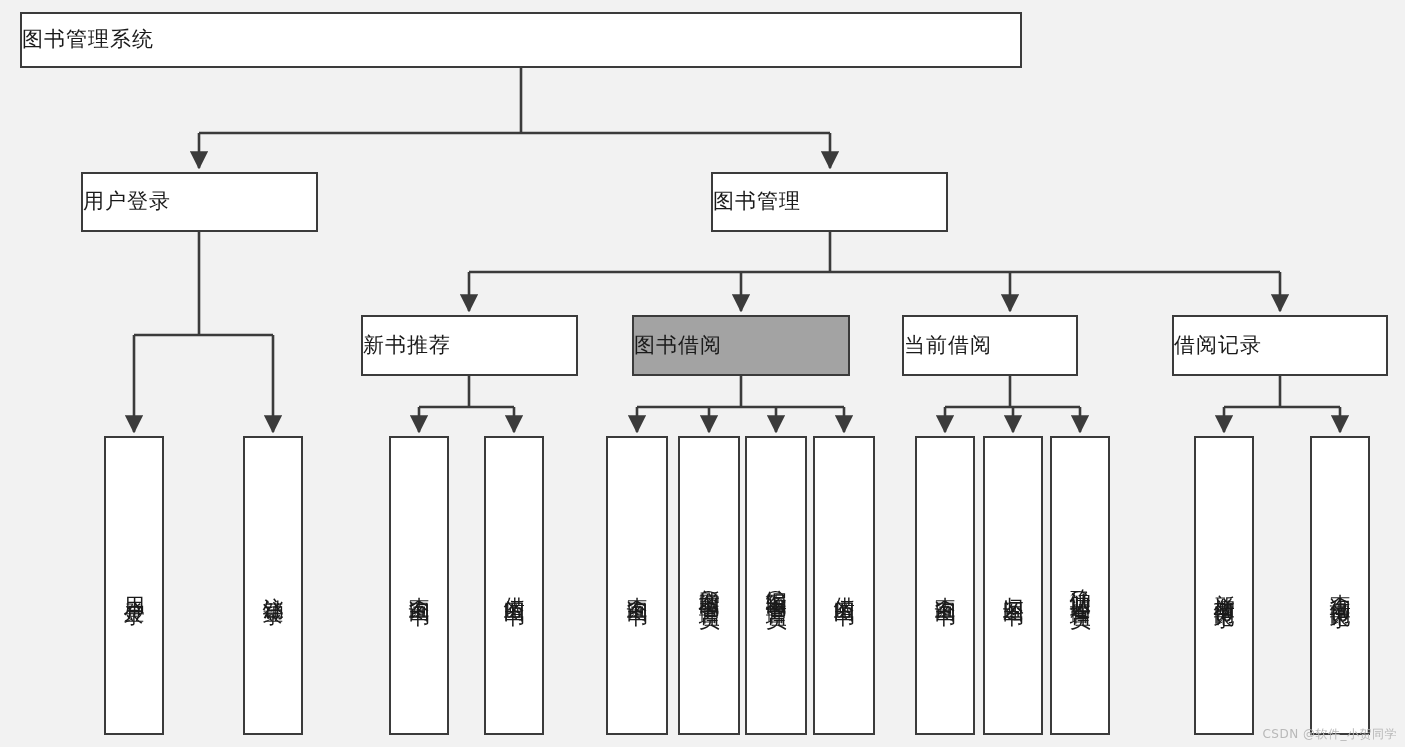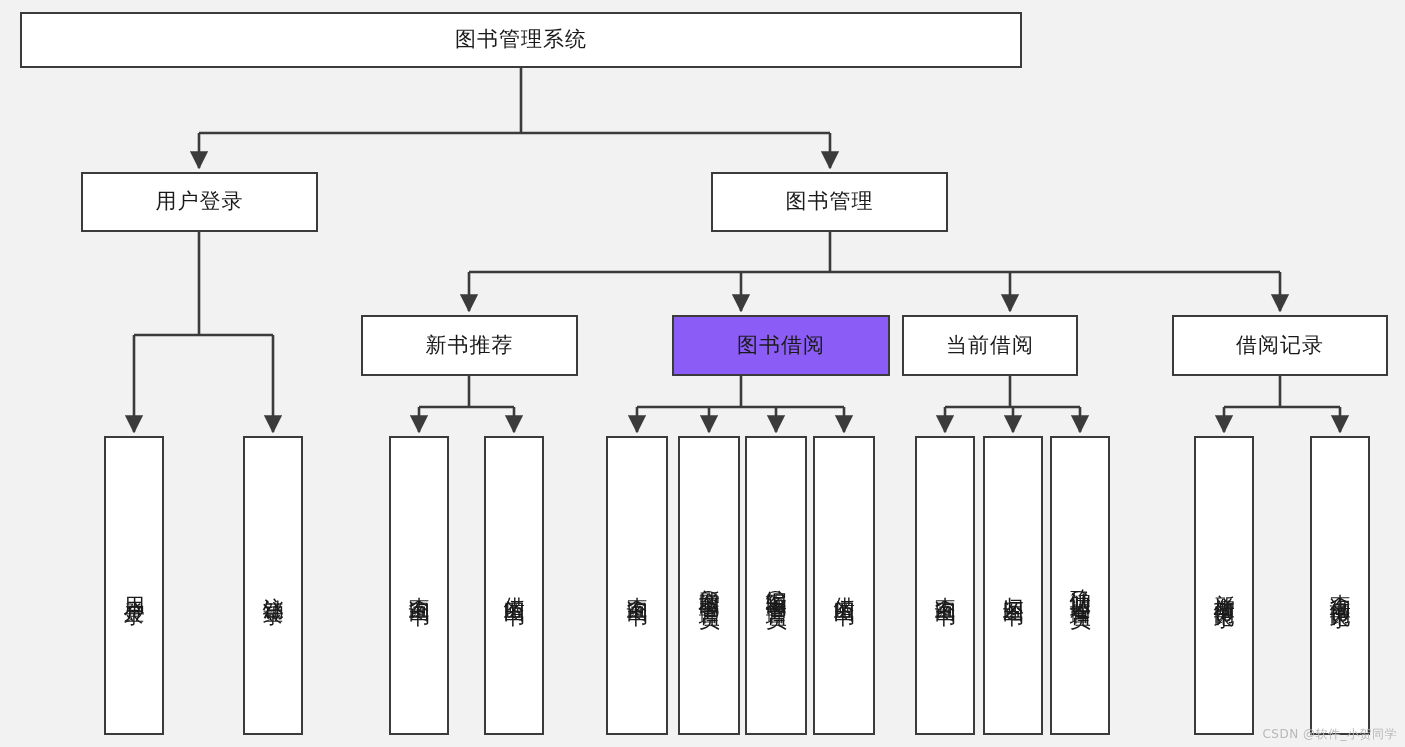--- a/index.html
+++ b/index.html
@@ -23,21 +23,21 @@
     height: 747px;
     pointer-events: none;
   }
   .node {
     position: absolute;
     box-sizing: border-box;
     background: #ffffff;
     border: 2px solid #3b3b3b;
     display: flex;
     align-items: center;
-    justify-content: center;
+    justify-content: flex-start;
     color: #1a1a1a;
     text-align: center;
   }
   .node.horiz {
     font-size: 21px;
     line-height: 1.2;
     letter-spacing: 1px;
   }
   .node.vert {
     writing-mode: vertical-rl;
@@ -127,21 +127,21 @@
   <div class="node horiz" style="left: 81px; top: 172px; width: 237px; height: 60px; background: rgb(255, 255, 255); border-color: rgb(59, 59, 59); color: rgb(26, 26, 26);">
     <span>用户登录</span>
   </div>
   <div class="node horiz" style="left: 361px; top: 315px; width: 217px; height: 61px; background: rgb(255, 255, 255); border-color: rgb(59, 59, 59); color: rgb(26, 26, 26);">
     <span>新书推荐</span>
   </div>
 
   <div class="node horiz" style="left: 711px; top: 172px; width: 237px; height: 60px; background: rgb(255, 255, 255); border-color: rgb(59, 59, 59); color: rgb(26, 26, 26);">
     <span>图书管理</span>
   </div>
-  <div class="node horiz" style="left: 632px; top: 315px; width: 218px; height: 61px; background: #8b5cf6; border-color: rgb(59, 59, 59); color: rgb(26, 26, 26); margin-left: 40px;">
+  <div class="node horiz" style="left: 632px; top: 315px; width: 218px; height: 61px; background: #a3a3a3; border-color: rgb(59, 59, 59); color: rgb(26, 26, 26);">
     <span>图书借阅</span>
   </div>
   <div class="node horiz" style="left: 902px; top: 315px; width: 176px; height: 61px; background: rgb(255, 255, 255); border-color: rgb(59, 59, 59); color: rgb(26, 26, 26);">
     <span>当前借阅</span>
   </div>
   <div class="node horiz" style="left: 1172px; top: 315px; width: 216px; height: 61px; background: rgb(255, 255, 255); border-color: rgb(59, 59, 59); color: rgb(26, 26, 26);">
     <span>借阅记录</span>
   </div>
 
   <div class="node vert" style="left: 104px; top: 436px; width: 60px; height: 299px; background: rgb(255, 255, 255); border-color: rgb(59, 59, 59); color: rgb(26, 26, 26);">

